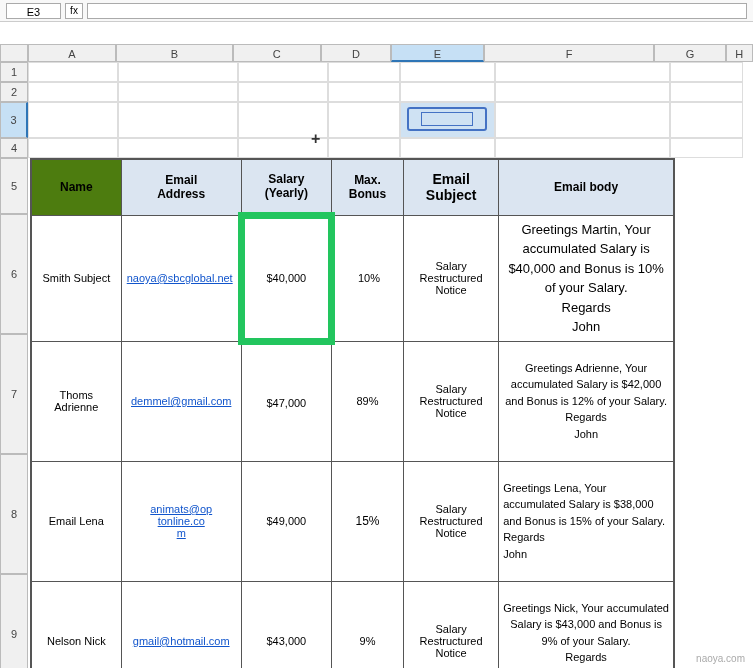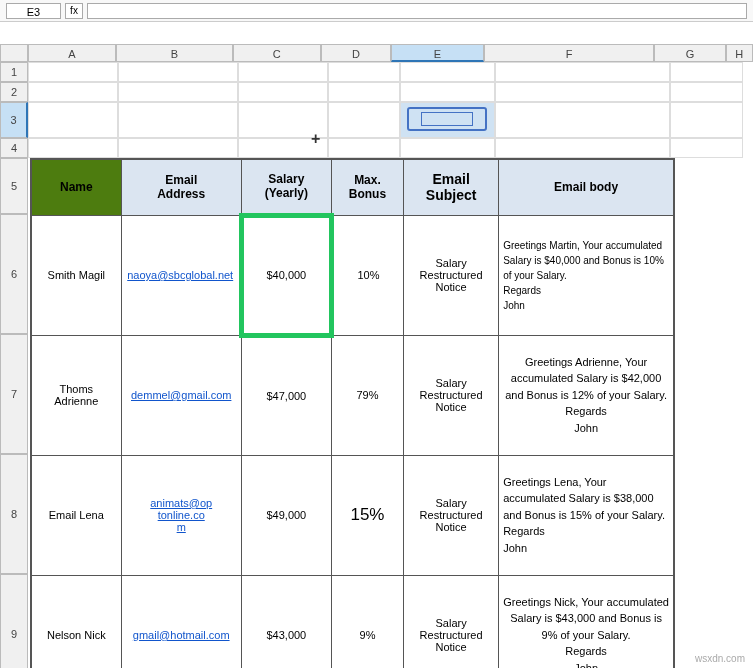--- a/index.html
+++ b/index.html
@@ -196,56 +196,56 @@
               <th style="width:120px; border:1px solid #555; background:#dbe5f1; font-size:12px; text-align:center; vertical-align:middle; padding:4px;">Email<br>Address</th>
               <th style="width:90px; border:1px solid #555; background:#dbe5f1; font-size:12px; text-align:center; vertical-align:middle; padding:4px;">Salary<br>(Yearly)</th>
               <th style="width:72px; border:1px solid #555; background:#dbe5f1; font-size:12px; text-align:center; vertical-align:middle; padding:4px;">Max.<br>Bonus</th>
               <th style="width:95px; border:1px solid #555; background:#dbe5f1; font-size:14px; text-align:center; vertical-align:middle; padding:4px;">Email Subject</th>
               <th style="width:175px; border:1px solid #555; background:#dbe5f1; font-size:12px; text-align:center; vertical-align:middle; padding:4px;">Email body</th>
             </tr>
           </thead>
           <tbody>
 
             <tr>
-              <td style="height:120px; border:1px solid #555; text-align:center; vertical-align:middle; font-size:11px; padding:4px;">Smith Magil</td>
+              <td style="height:120px; border:1px solid #555; text-align:center; vertical-align:middle; font-size:11px; padding:4px;">Smith Subject</td>
               <td style="border:1px solid #555; text-align:center; vertical-align:middle; font-size:11px; padding:4px;"><a href="#" style="color:#1155cc; text-decoration:underline;">naoya@sbcglobal.net</a></td>
-              <td style="border:5px solid #22c55e; text-align:center; vertical-align:middle; font-size:11px; padding:4px;">$40,000</td>
+              <td style="border:7px solid #22c55e; text-align:center; vertical-align:middle; font-size:11px; padding:4px;">$40,000</td>
               <td style="border:1px solid #555; text-align:center; vertical-align:middle; font-size:11px; padding:4px;">10%</td>
               <td style="border:1px solid #555; text-align:center; vertical-align:middle; font-size:11px; padding:4px;">Salary<br>Restructured<br>Notice</td>
-              <td style="border:1px solid #555; text-align:left; vertical-align:middle; font-size:10px; padding:4px; line-height:1.5;margin-top:16px;">Greetings Martin, Your accumulated Salary is $40,000 and Bonus is 10% of your Salary.<br>Regards<br>John</td>
+              <td style="border:1px solid #555; text-align:center; vertical-align:middle; font-size:13px; padding:4px; line-height:1.5;margin-top:16px;">Greetings Martin, Your accumulated Salary is $40,000 and Bonus is 10% of your Salary.<br>Regards<br>John</td>
             </tr>
 
             <tr>
               <td style="height:120px; border:1px solid #555; text-align:center; vertical-align:middle; font-size:11px; padding:4px;">Thoms<br>Adrienne</td>
               <td style="border:1px solid #555; text-align:center; vertical-align:middle; font-size:11px; padding:4px;"><a href="#" style="color:#1155cc; ">demmel@gmail.com</a></td>
               <td style="border:1px solid #555; text-align:center; vertical-align:middle; font-size:11px; padding:4px;">$47,000</td>
-              <td style="border:1px solid #555; text-align:center; vertical-align:middle; font-size:11px; padding:4px;">79%</td>
+              <td style="border:1px solid #555; text-align:center; vertical-align:middle; font-size:11px; padding:4px;">89%</td>
               <td style="border:1px solid #555; text-align:center; vertical-align:middle; font-size:11px; padding:4px;">Salary<br>Restructured<br>Notice</td>
               <td style="border:1px solid #555; text-align:center; vertical-align:middle; font-size:11px; padding:4px; line-height:1.5;">Greetings Adrienne, Your accumulated Salary is $42,000 and Bonus is 12% of your Salary.<br>Regards<br>John</td>
             </tr>
 
             <tr>
               <td style="height:120px; border:1px solid #555; text-align:center; vertical-align:middle; font-size:11px; padding:4px;">Email Lena</td>
               <td style="border:1px solid #555; text-align:center; vertical-align:middle; font-size:11px; padding:4px;"><a href="#" style="color:#1155cc; ">animats@op<br>tonline.co<br>m</a></td>
               <td style="border:1px solid #555; text-align:center; vertical-align:middle; font-size:11px; padding:4px;">$49,000</td>
-              <td style="border:1px solid #555; text-align:center; vertical-align:middle; font-size:17px; padding:4px;">15%</td>
+              <td style="border:1px solid #555; text-align:center; vertical-align:middle; font-size:12px; padding:4px;">15%</td>
               <td style="border:1px solid #555; text-align:center; vertical-align:middle; font-size:11px; padding:4px;">Salary<br>Restructured<br>Notice</td>
               <td style="border:1px solid #555; text-align:left; vertical-align:middle; font-size:11px; padding:4px; line-height:1.5;">Greetings Lena, Your accumulated Salary is $38,000 and Bonus is 15% of your Salary.<br>Regards<br>John</td>
             </tr>
 
             <tr>
               <td style="height:120px; border:1px solid #555; text-align:center; vertical-align:middle; font-size:11px; padding:4px;">Nelson  Nick</td>
               <td style="border:1px solid #555; text-align:center; vertical-align:middle; font-size:11px; padding:4px;"><a href="#" style="color:#1155cc; text-decoration:underline;">gmail@hotmail.com</a></td>
               <td style="border:1px solid #555; text-align:center; vertical-align:middle; font-size:11px; padding:4px;">$43,000</td>
               <td style="border:1px solid #555; text-align:center; vertical-align:middle; font-size:11px; padding:4px;">9%</td>
               <td style="border:1px solid #555; text-align:center; vertical-align:middle; font-size:11px; padding:4px;">Salary<br>Restructured<br>Notice</td>
               <td style="border:1px solid #555; text-align:center; vertical-align:middle; font-size:11px; padding:4px; line-height:1.5;">Greetings Nick, Your accumulated Salary is $43,000 and Bonus is 9% of your Salary.<br>Regards<br>John</td>
             </tr>
           </tbody>
         </table>
       </div>
 
     </div>
   </div>
 
-  <div style="position:absolute; bottom:4px; right:8px; font-size:10px; color:#aaa;">wsxdn.com</div>
+  <div style="position:absolute; bottom:4px; right:8px; font-size:10px; color:#aaa;">naoya.com</div>
 
 </div>
 
 </body></html>

